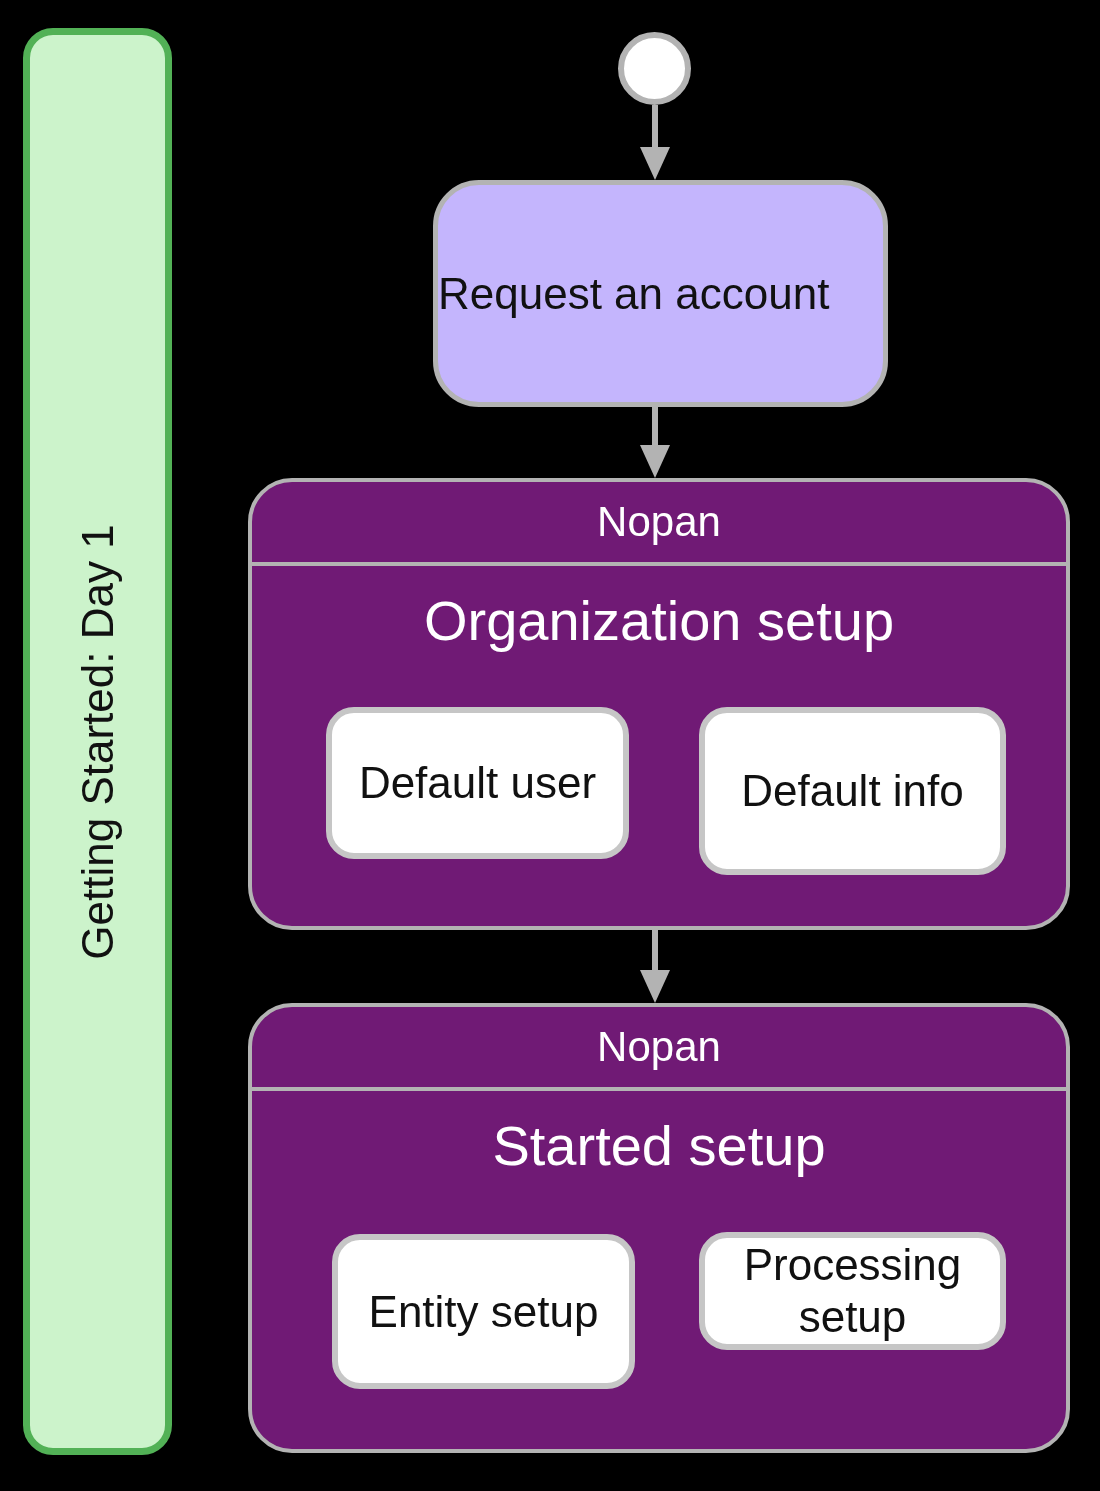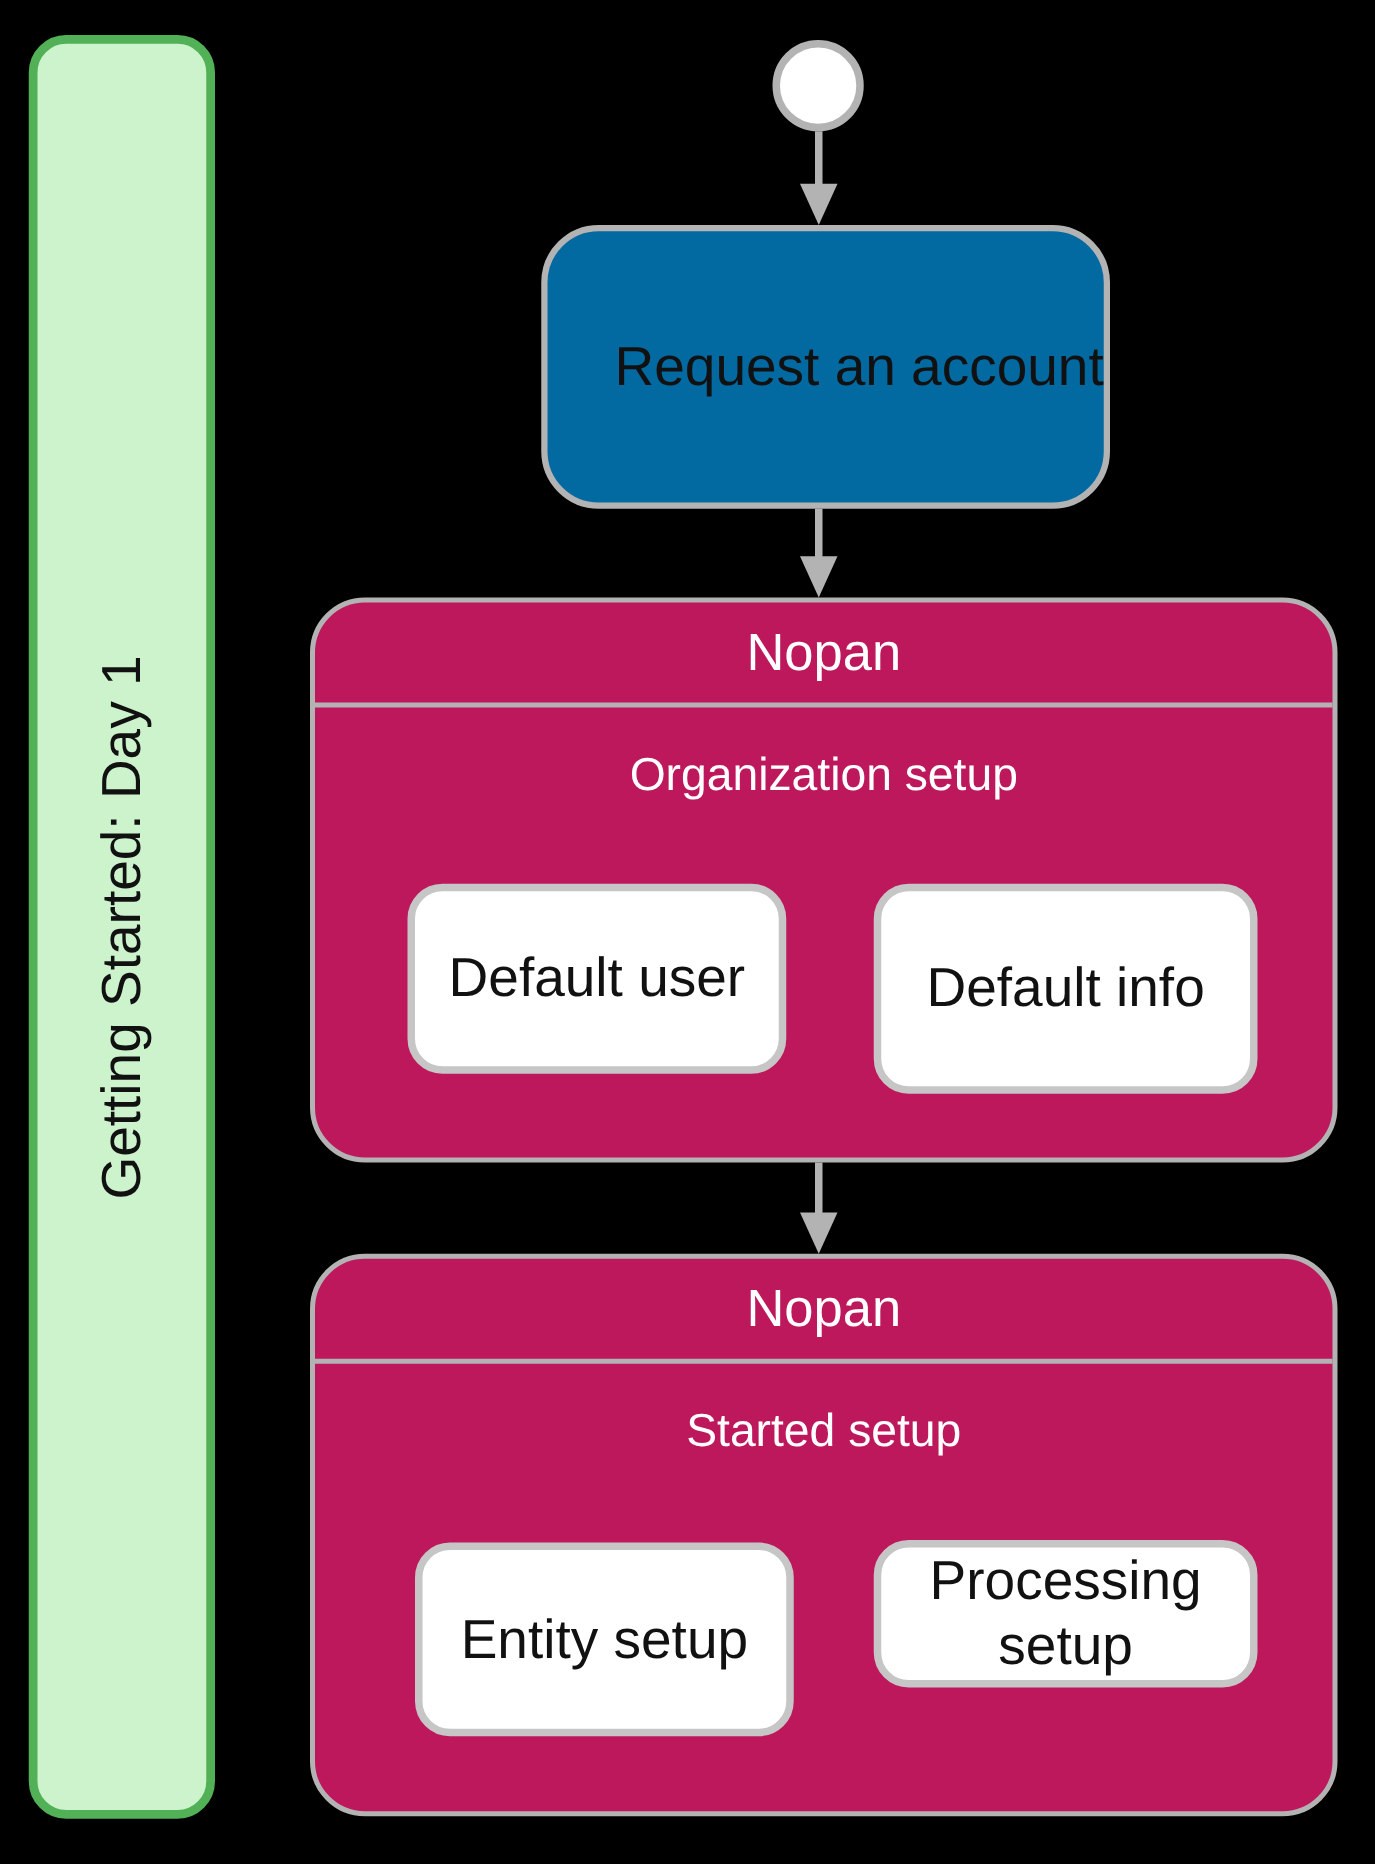--- a/index.html
+++ b/index.html
@@ -79,36 +79,36 @@
     border-top: 33px solid #B3B3B3;
   }
 
   
   .node-request {
     position: absolute;
     left: 433px;
     top: 180px;
     width: 455px;
     height: 227px;
-    background: #0369a1;
+    background: #c4b5fd;
     border: 5px solid #B3B3B3;
     border-radius: 46px;
     display: flex;
     align-items: center;
-    justify-content: flex-end;
+    justify-content: flex-start;
     font-size: 44px;
     color: #111111;
   }
 
   
   .container {
     position: absolute;
     left: 248px;
     width: 822px;
-    background: #be185d;
+    background: #701a75;
     border: 4px solid #B3B3B3;
     border-radius: 44px;
     color: #FFFFFF;
   }
   .container-1 { top: 478px;  height: 452px; }
   .container-2 { top: 1003px; height: 450px; }
 
   .container-header {
     position: absolute;
     top: 0;
@@ -123,21 +123,21 @@
   }
   .container-subtitle {
     position: absolute;
     top: 88px;
     left: 0;
     right: 0;
     height: 100px;
     display: flex;
     align-items: center;
     justify-content: center;
-    font-size: 37px;
+    font-size: 56px;
   }
 
   .child {
     position: absolute;
     background: #FFFFFF;
     border: 6px solid #C6C6C6;
     border-radius: 28px;
     display: flex;
     align-items: center;
     justify-content: center;

